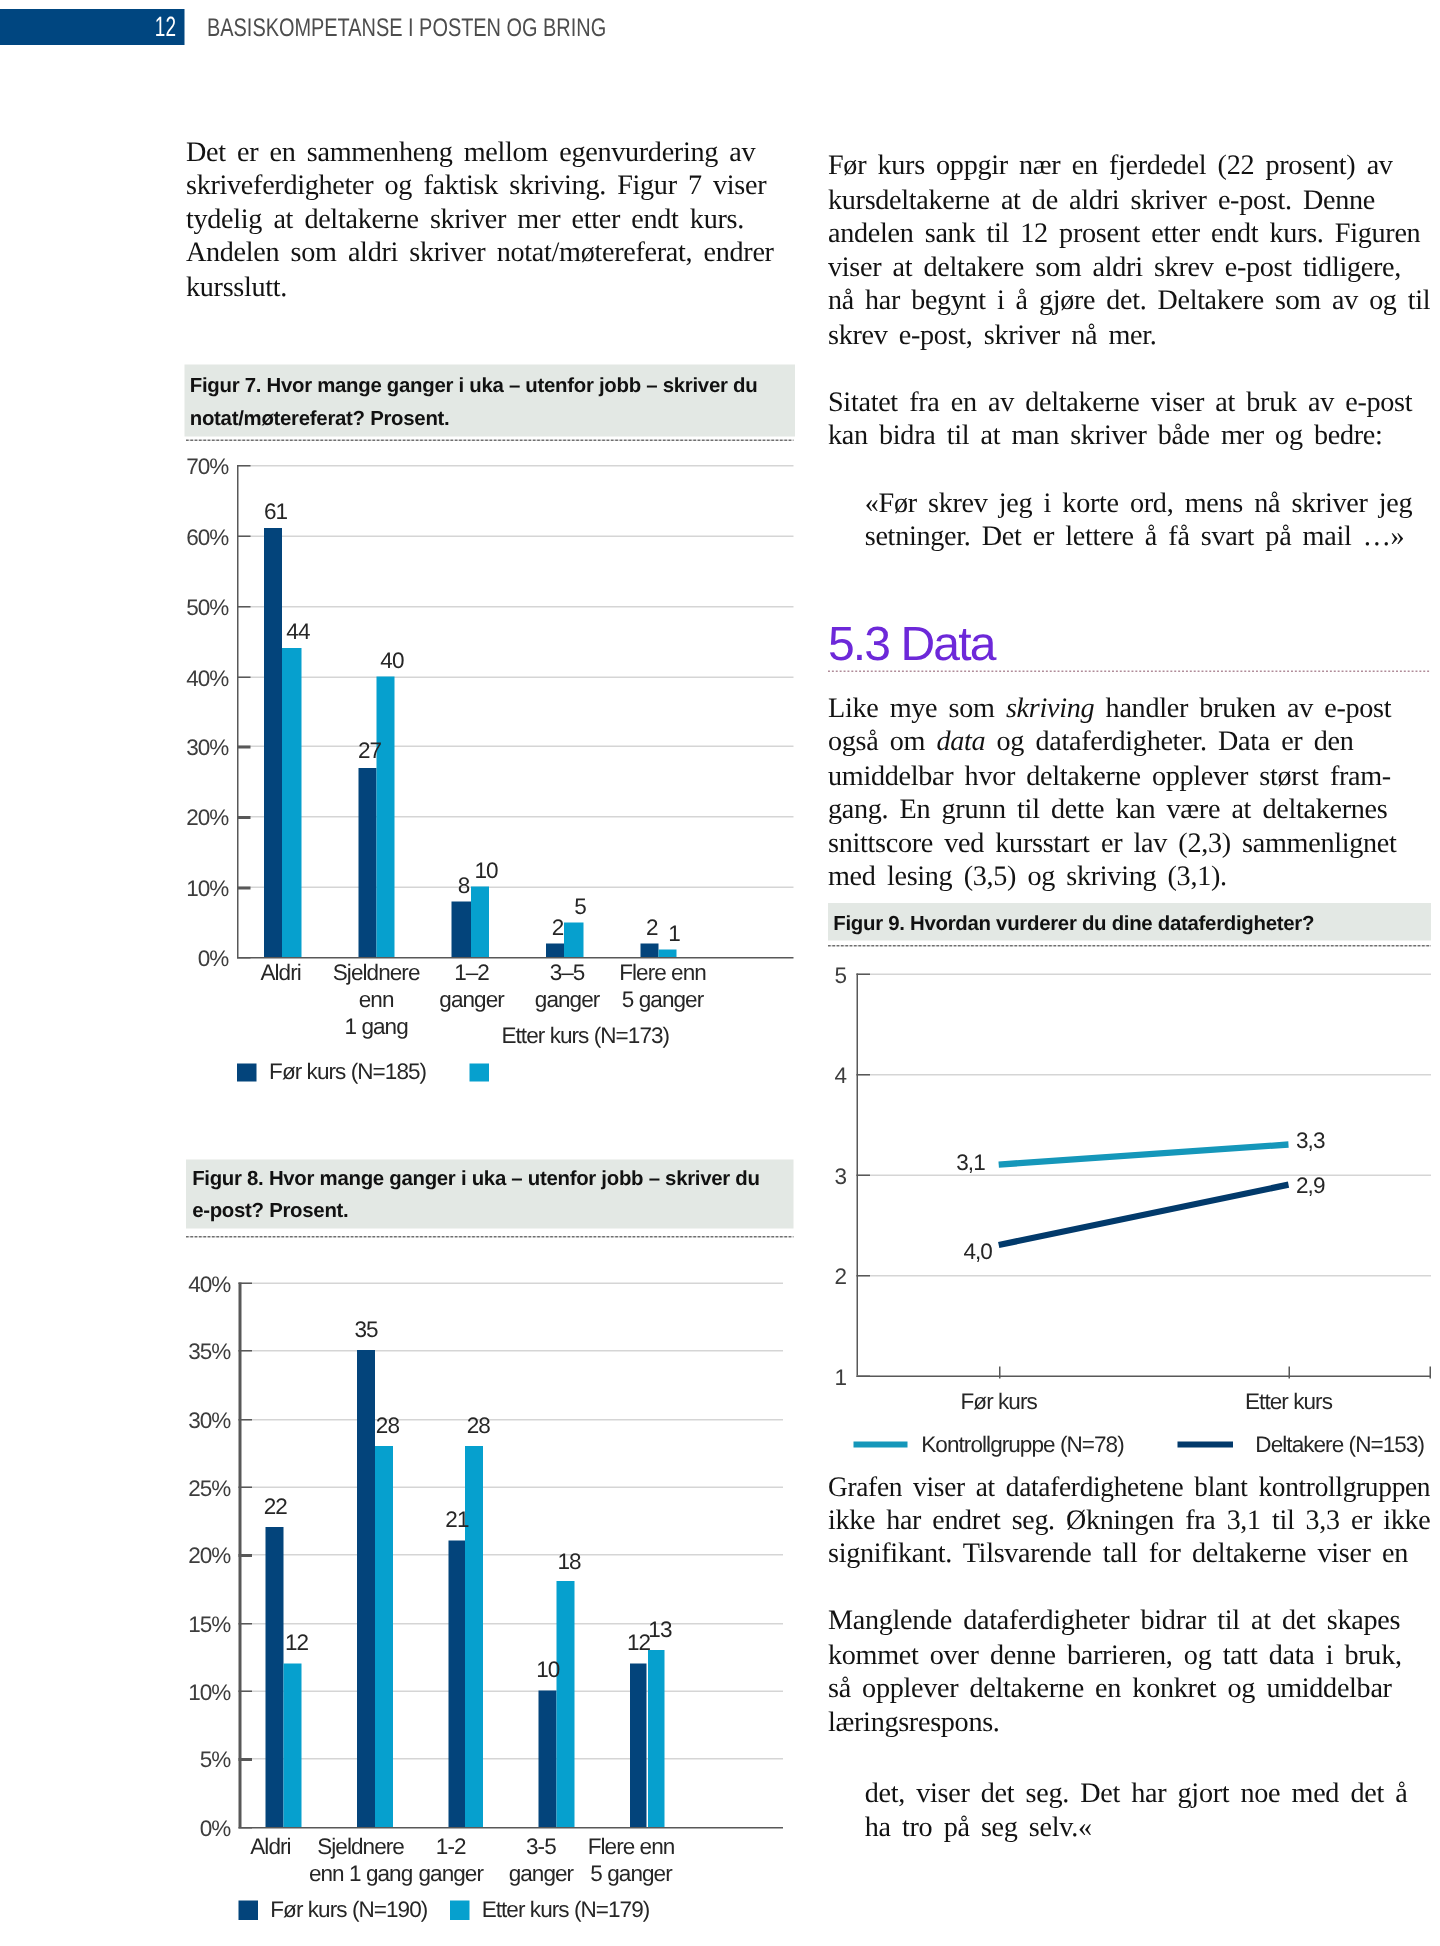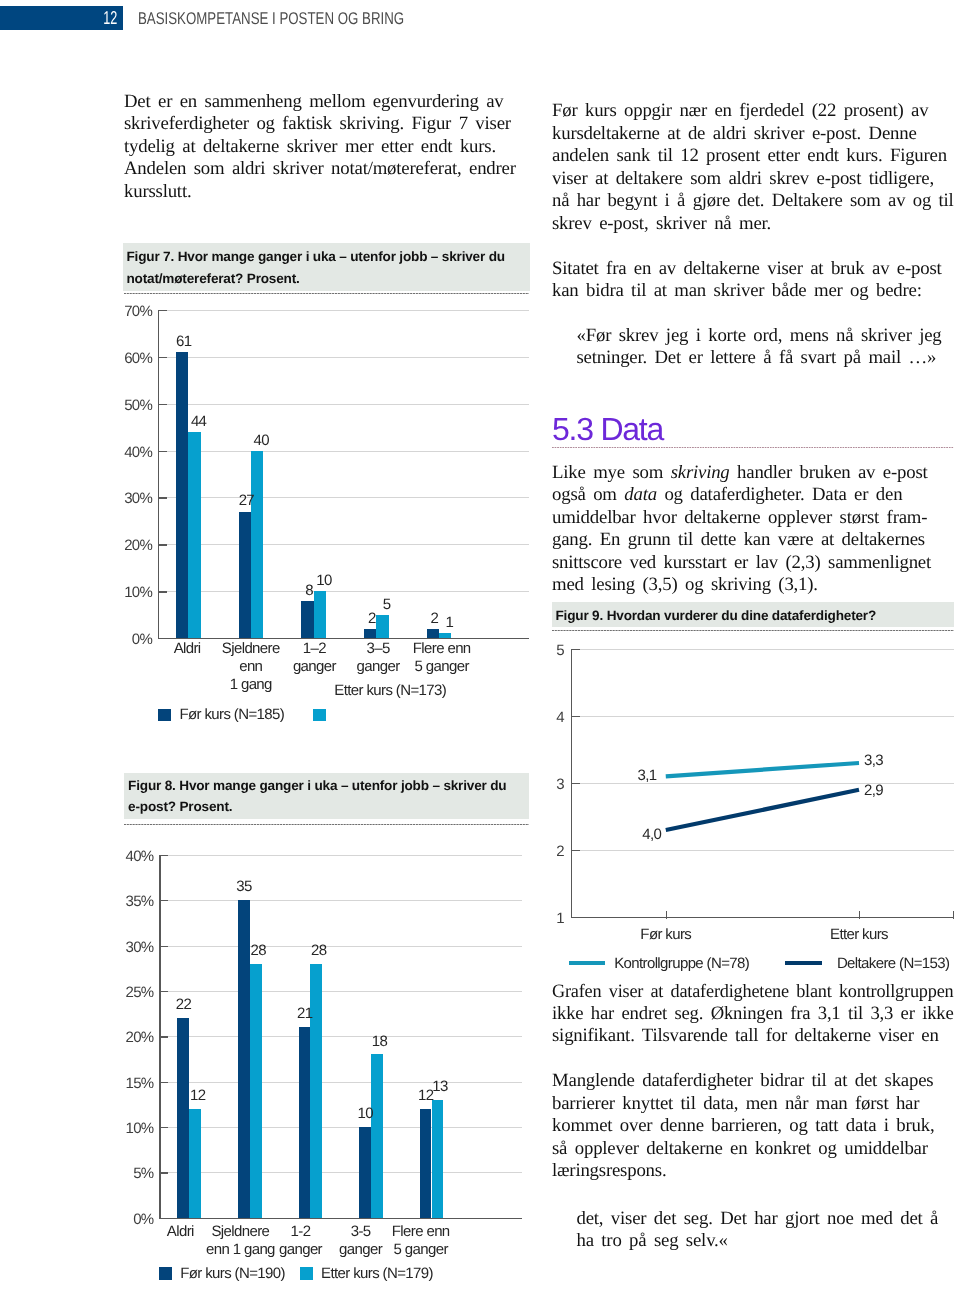--- a/index.html
+++ b/index.html
@@ -305,21 +305,20 @@
     </div>
 <div class="tb" style="left:552.0px;top:980.5px;width:401.5px">
       <div>
         <div class="ln" style="transform: scaleX(0.9707);">Grafen viser at dataferdighetene blant kontrollgruppen</div>
         <div class="ln" style="transform: scaleX(0.9942);">ikke har endret seg. Økningen fra 3,1 til 3,3 er ikke</div>
         <div class="ln">signifikant. Tilsvarende tall for deltakerne viser en</div>
       </div>
       <div style="height:22.47px"></div>
       <div>
         <div class="ln">Manglende dataferdigheter bidrar til at det skapes</div>
-        <div class="ln">barrierer knyttet til data, men når man først har</div>
         <div class="ln">kommet over denne barrieren, og tatt data i bruk,</div>
         <div class="ln">så opplever deltakerne en konkret og umiddelbar</div>
         <div class="ln">læringsrespons.</div>
       </div>
       <div style="height:25.1px"></div>
       <div style="margin-left:24.5px;width:377.0px">
         <div class="ln">det, viser det seg. Det har gjort noe med det å</div>
         <div class="ln">ha tro på seg selv.«</div>
       </div>
     </div>

